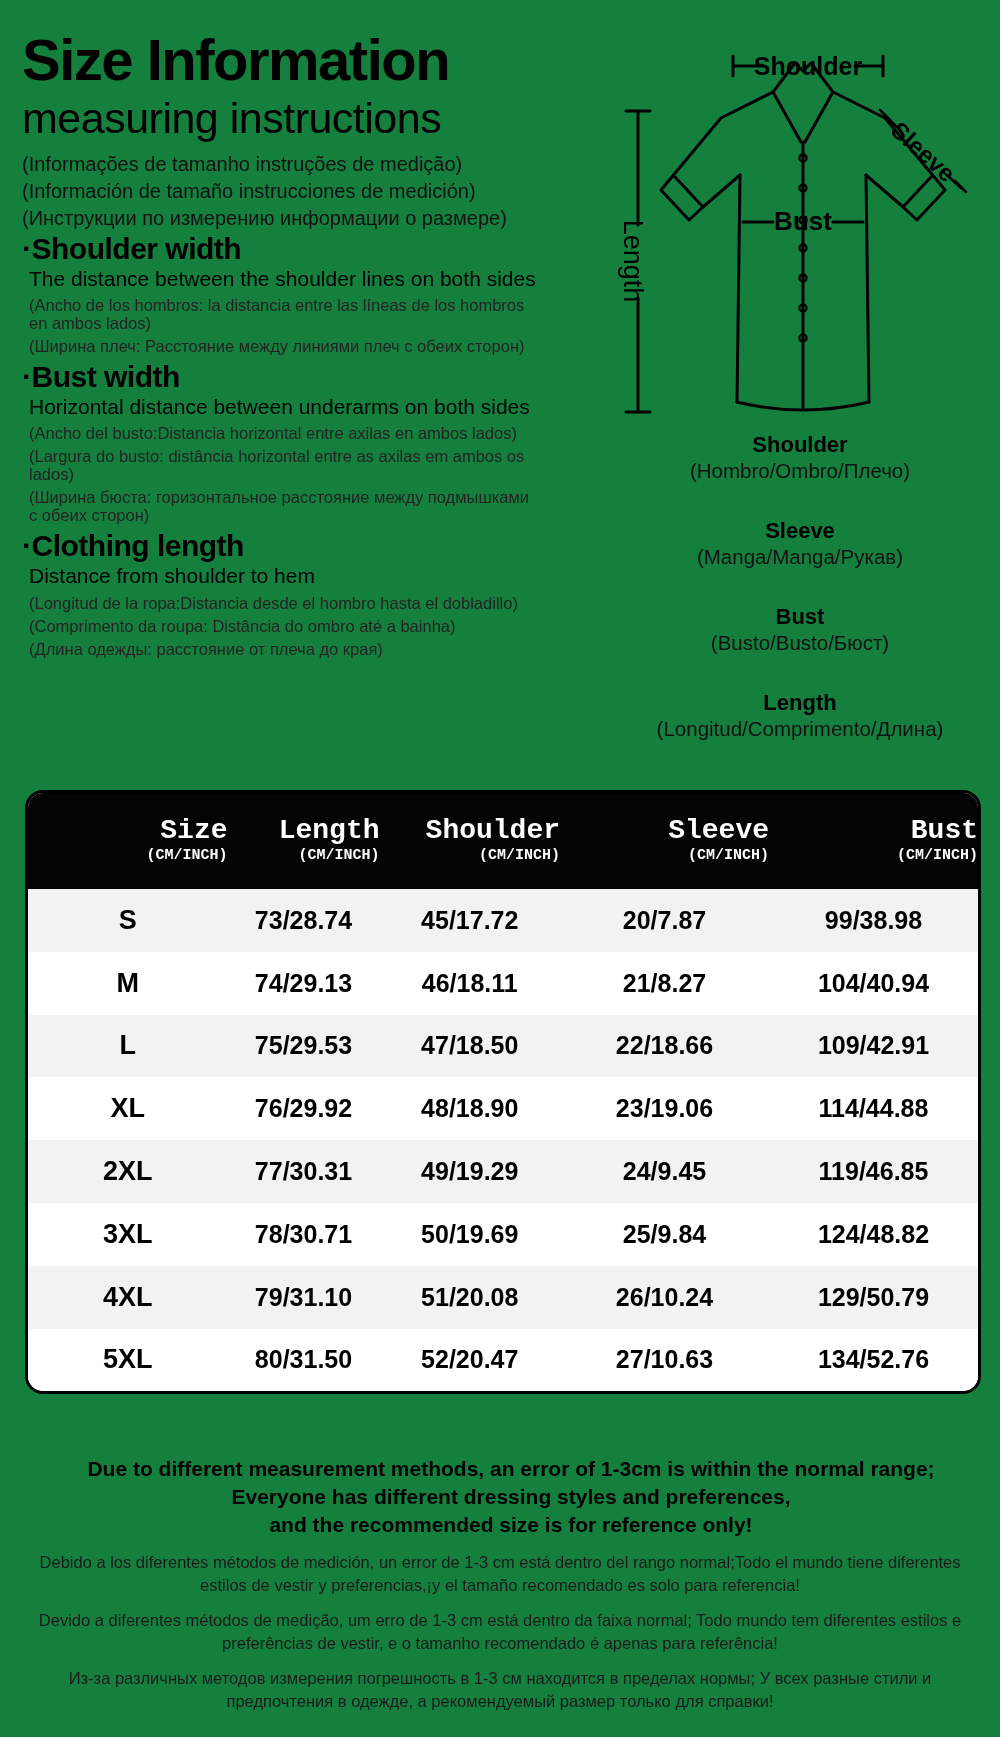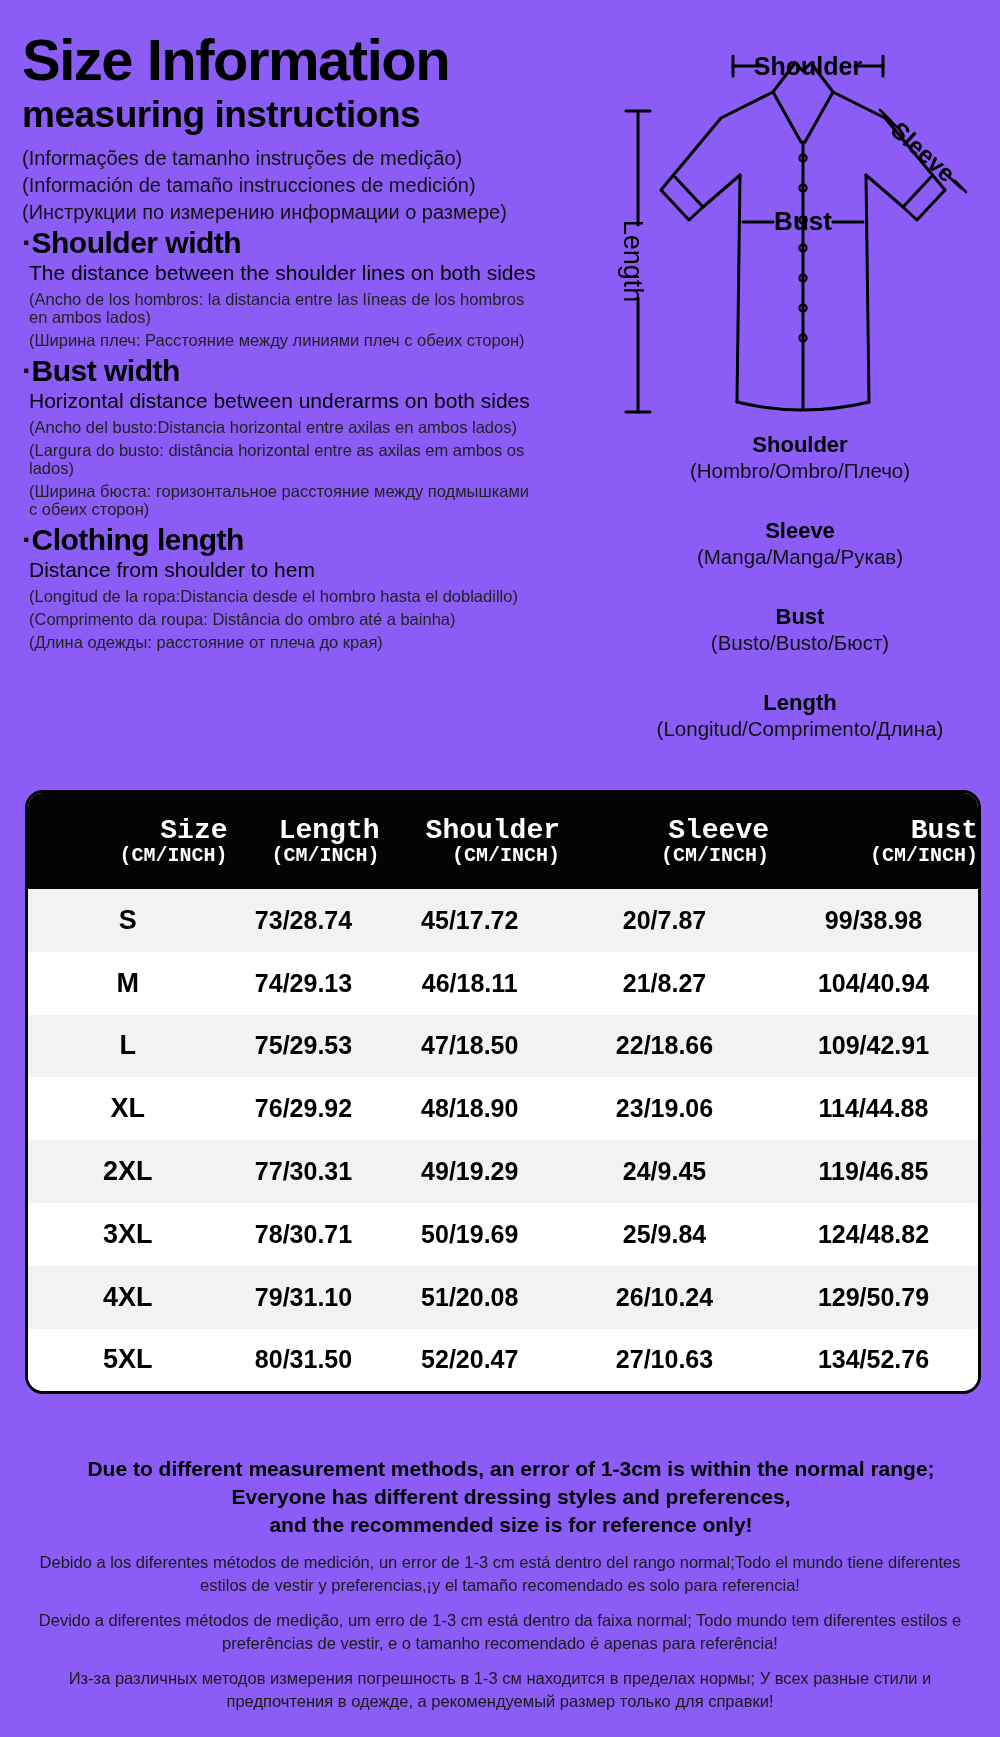--- a/index.html
+++ b/index.html
@@ -1,24 +1,24 @@
 <!DOCTYPE html>
 <html><head>
 <meta charset="utf-8">
 <style>
   html,body{margin:0;padding:0;background:#fff;}
   .page{
     position:relative;width:1000px;height:1737px;overflow:hidden;
-    background:#8b5cf6;color:#000;
+    background:#15803d;color:#000;
     font-family:"Liberation Sans","DejaVu Sans",sans-serif;
   }
   
   .left-col{position:absolute;left:22px;top:30px;width:540px;}
   .main-title{font-size:58px;font-weight:800;line-height:1.05;letter-spacing:-1.5px;margin:0;}
-  .sub-title{font-size:37px;font-weight:700;line-height:1.1;letter-spacing:-0.5px;margin:4px 0 0 0;}
+  .sub-title{font-size:43px;font-weight:400;line-height:1.1;letter-spacing:-0.5px;margin:4px 0 0 0;}
   .title-trans{margin-top:9px;font-size:20px;line-height:27px;color:#111;}
   .section{}
   .section-title{font-size:30px;font-weight:800;line-height:1.1;letter-spacing:-0.5px;margin:0;}
   .section-desc{font-size:21px;line-height:1.15;margin:2px 0 0 7px;color:#000;}
   .section-notes{margin:5px 0 0 7px;}
   .note{font-size:16.5px;line-height:18px;margin:0 0 5px 0;max-width:505px;color:#222;}
   
   .diagram{position:absolute;left:555px;top:30px;width:445px;height:400px;}
   .legend{position:absolute;left:560px;top:432px;width:480px;text-align:center;}
   .legend-group{margin-bottom:35px;}
@@ -29,21 +29,21 @@
     position:absolute;left:25px;top:790px;width:950px;
     border:3px solid #000;border-radius:18px;overflow:hidden;background:#fff;
   }
   .t-head{
     background:#040404;color:#fff;height:96px;
     display:grid;grid-template-columns:21% 16% 19% 22% 22%;
     align-items:center;
   }
   .t-head .t-col{text-align:right;font-family:Liberation Mono, monospace;}
   .t-col-label{font-size:28px;font-weight:800;line-height:30px;display:block;}
-  .t-col-unit{font-size:20px;font-weight:700;line-height:20px;display:block;}
+  .t-col-unit{font-size:15px;font-weight:700;line-height:20px;display:block;}
   .t-row{
     display:grid;grid-template-columns:21% 16% 19% 22% 22%;
     height:62.8px;align-items:center;background:#fff;
   }
   .t-row:nth-child(odd){background:#f2f2f2;}
   .t-cell{text-align:center;font-size:25px;font-weight:800;}
   .t-cell.size{font-size:27px;}
   
   .footer{position:absolute;left:0;top:1455px;width:1000px;text-align:center;}
   .foot-en{font-size:21px;font-weight:800;line-height:28px;padding-left:22px;}

